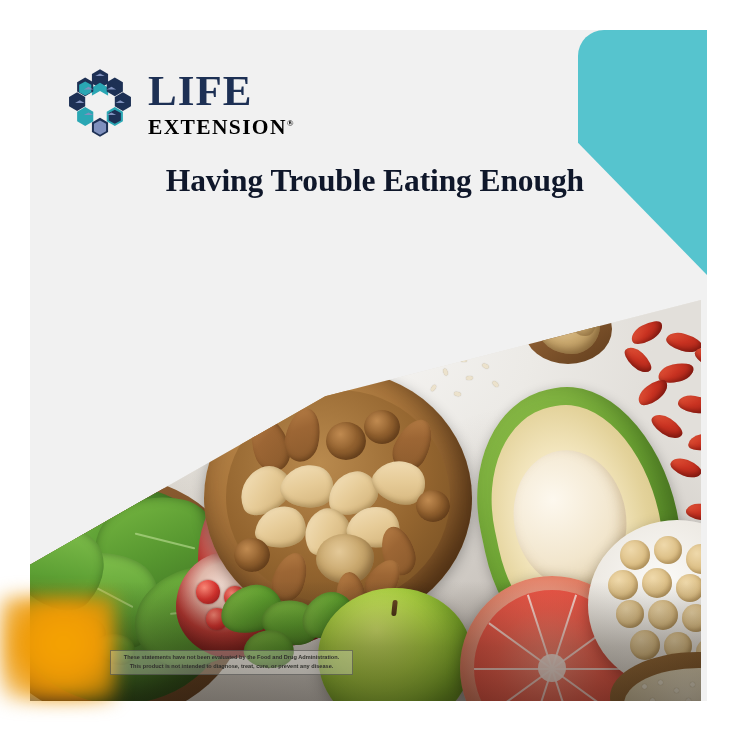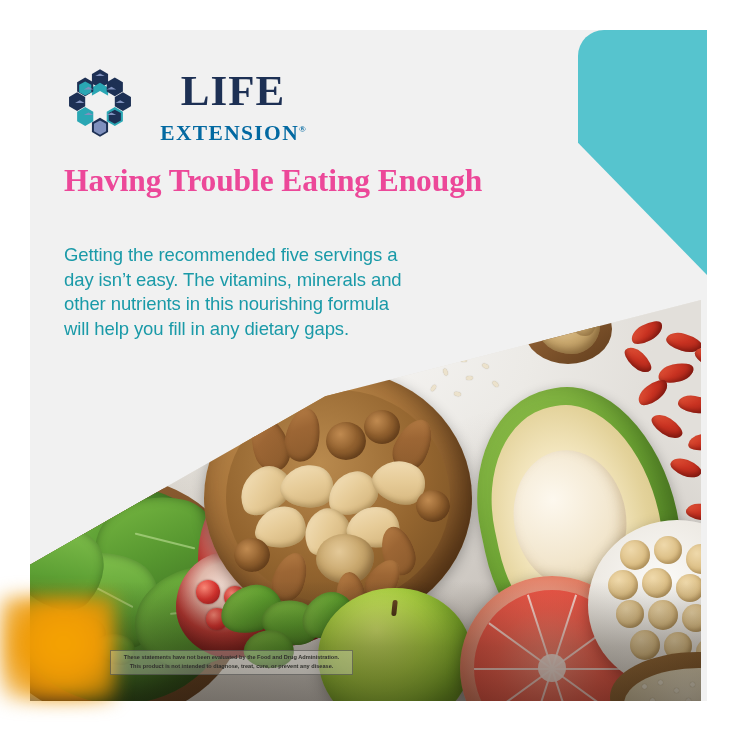--- a/index.html
+++ b/index.html
@@ -337,58 +337,57 @@
   .logo-mark {
     position: absolute;
     left: 0; top: 0;
     width: 68px; height: 70px;
   }
   .logo-text {
     position: absolute;
     left: 82px;
     top: 3px;
     width: 170px;
-    text-align: center;
   }
   .logo-life {
     font-family: "Liberation Serif", serif;
     font-weight: bold;
     font-size: 43px;
     line-height: 40px;
     letter-spacing: 1px;
     color: #1d3054;
   }
   .logo-ext {
     font-family: "Liberation Serif", serif;
     font-weight: bold;
     font-size: 21.5px;
     line-height: 24px;
     letter-spacing: 1.35px;
-    color: #0369a1;
-    margin-top: 6px;
+    color: #000000;
     white-space: nowrap;
   }
   .logo-reg {
     font-size: 9px;
     vertical-align: super;
     letter-spacing: 0;
   }
 
   
   .headline {
     position: absolute;
     left: 64px;
     top: 162px;
     width: 520px;
     font-family: "Liberation Serif", serif;
     font-weight: bold;
     font-size: 31.5px;
     line-height: 38px;
-    color: #ec4899;
+    color: #0f172a;
     letter-spacing: -0.1px;
+    text-align: right;
   }
 
   
   .body-copy {
     position: absolute;
     left: 64px;
     top: 243px;
     width: 390px;
     font-family: "Liberation Sans", sans-serif;
     font-size: 18.5px;
@@ -628,25 +627,19 @@
     <div class="logo-text">
       <div class="logo-life">LIFE</div>
       <div class="logo-ext"><span>EXTENSION</span><span class="logo-reg">®</span></div>
     </div>
   </div>
 
   <div class="headline">
     <div>Having Trouble Eating Enough</div>
   </div>
 
-  <div class="body-copy">
-    <div>Getting the recommended five servings a</div>
-    <div>day isn’t easy. The vitamins, minerals and</div>
-    <div>other nutrients in this nourishing formula</div>
-    <div>will help you fill in any dietary gaps.</div>
-  </div>
 
   <div class="disclaimer">
     <div>These statements have not been evaluated by the Food and Drug Administration.</div>
     <div>This product is not intended to diagnose, treat, cure, or prevent any disease.</div>
   </div>
 
 </div>
 
 </body></html>

